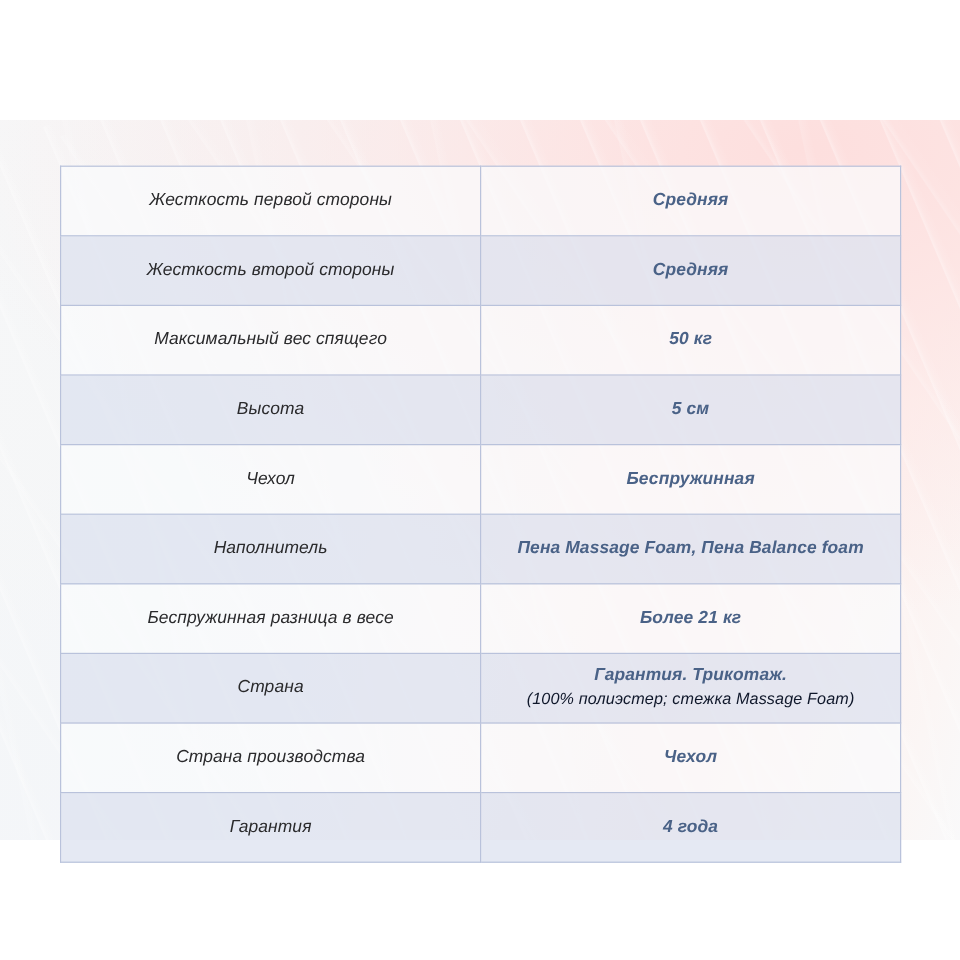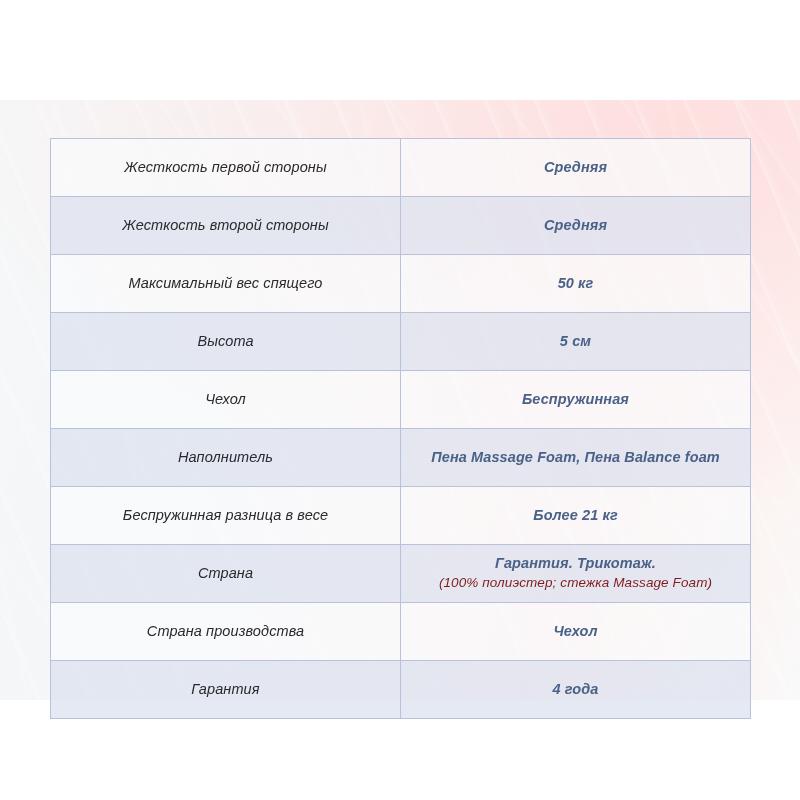--- a/index.html
+++ b/index.html
@@ -102,21 +102,21 @@
   }
   td.value{
     color:#4a6287;
     font-size:14.5px;
     font-weight:700;
     letter-spacing:.1px;
   }
   td.value .sub{
     display:block;
     font-weight:400;
-    color:#7f1d1d;
+    color:#0f172a;
     font-size:13.5px;
     margin-top:2px;
   }
 </style>
 </head>
 <body>
 
 <div id="stage">
 
   <div id="band">

